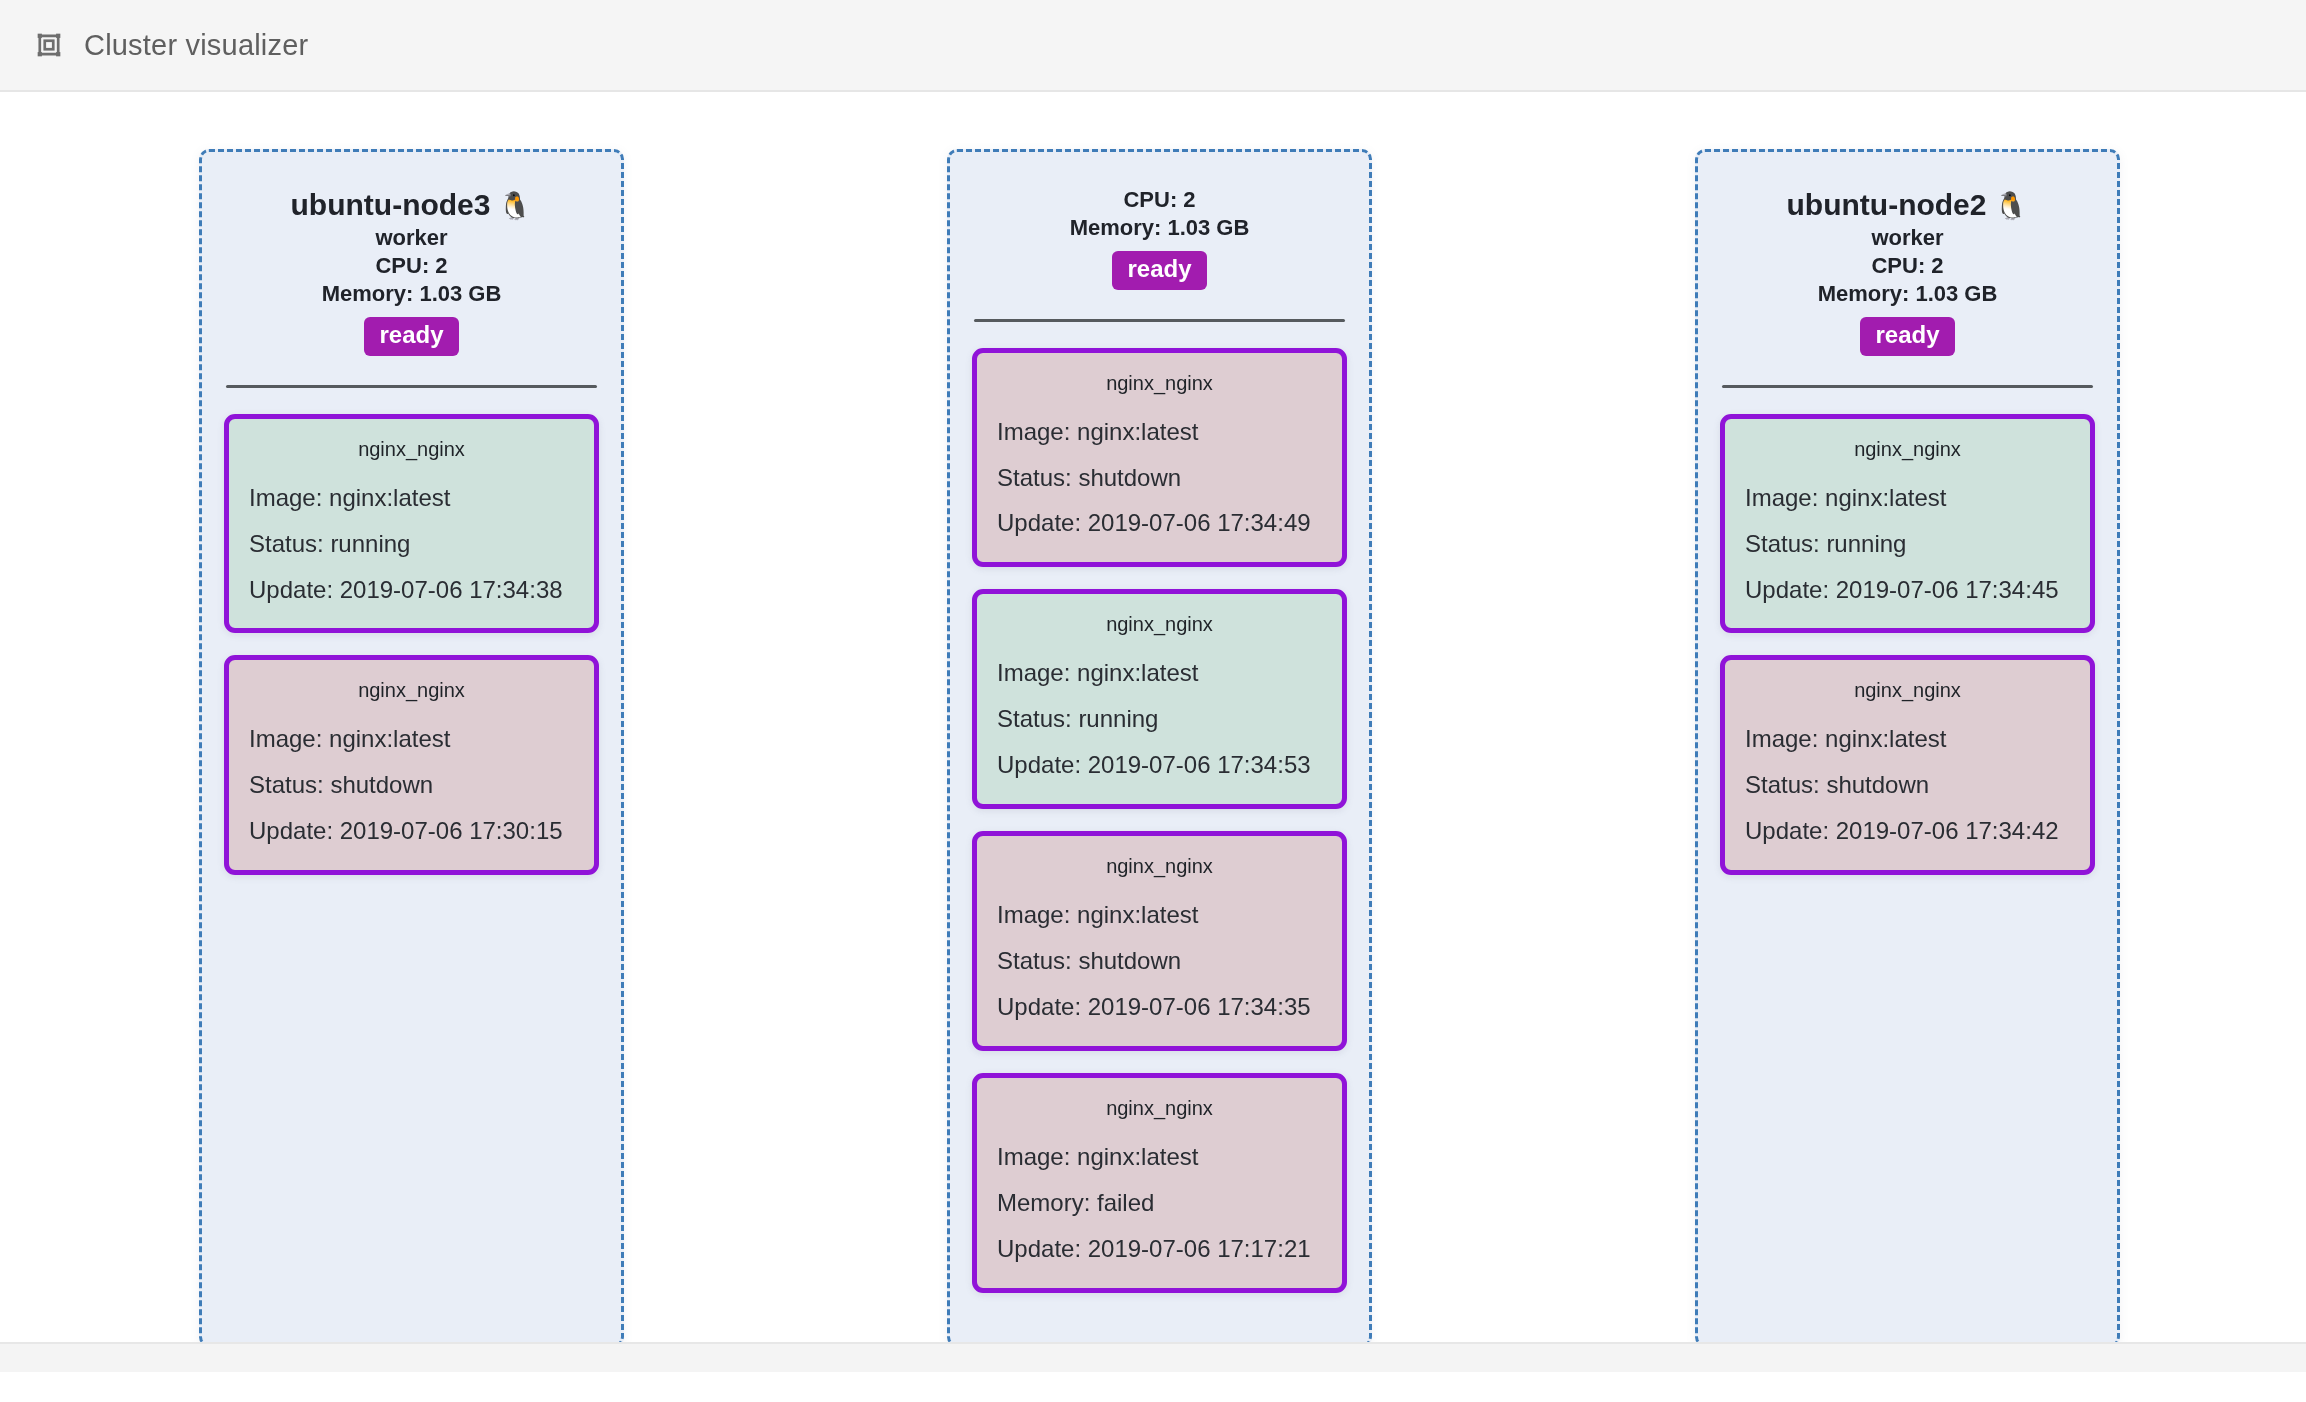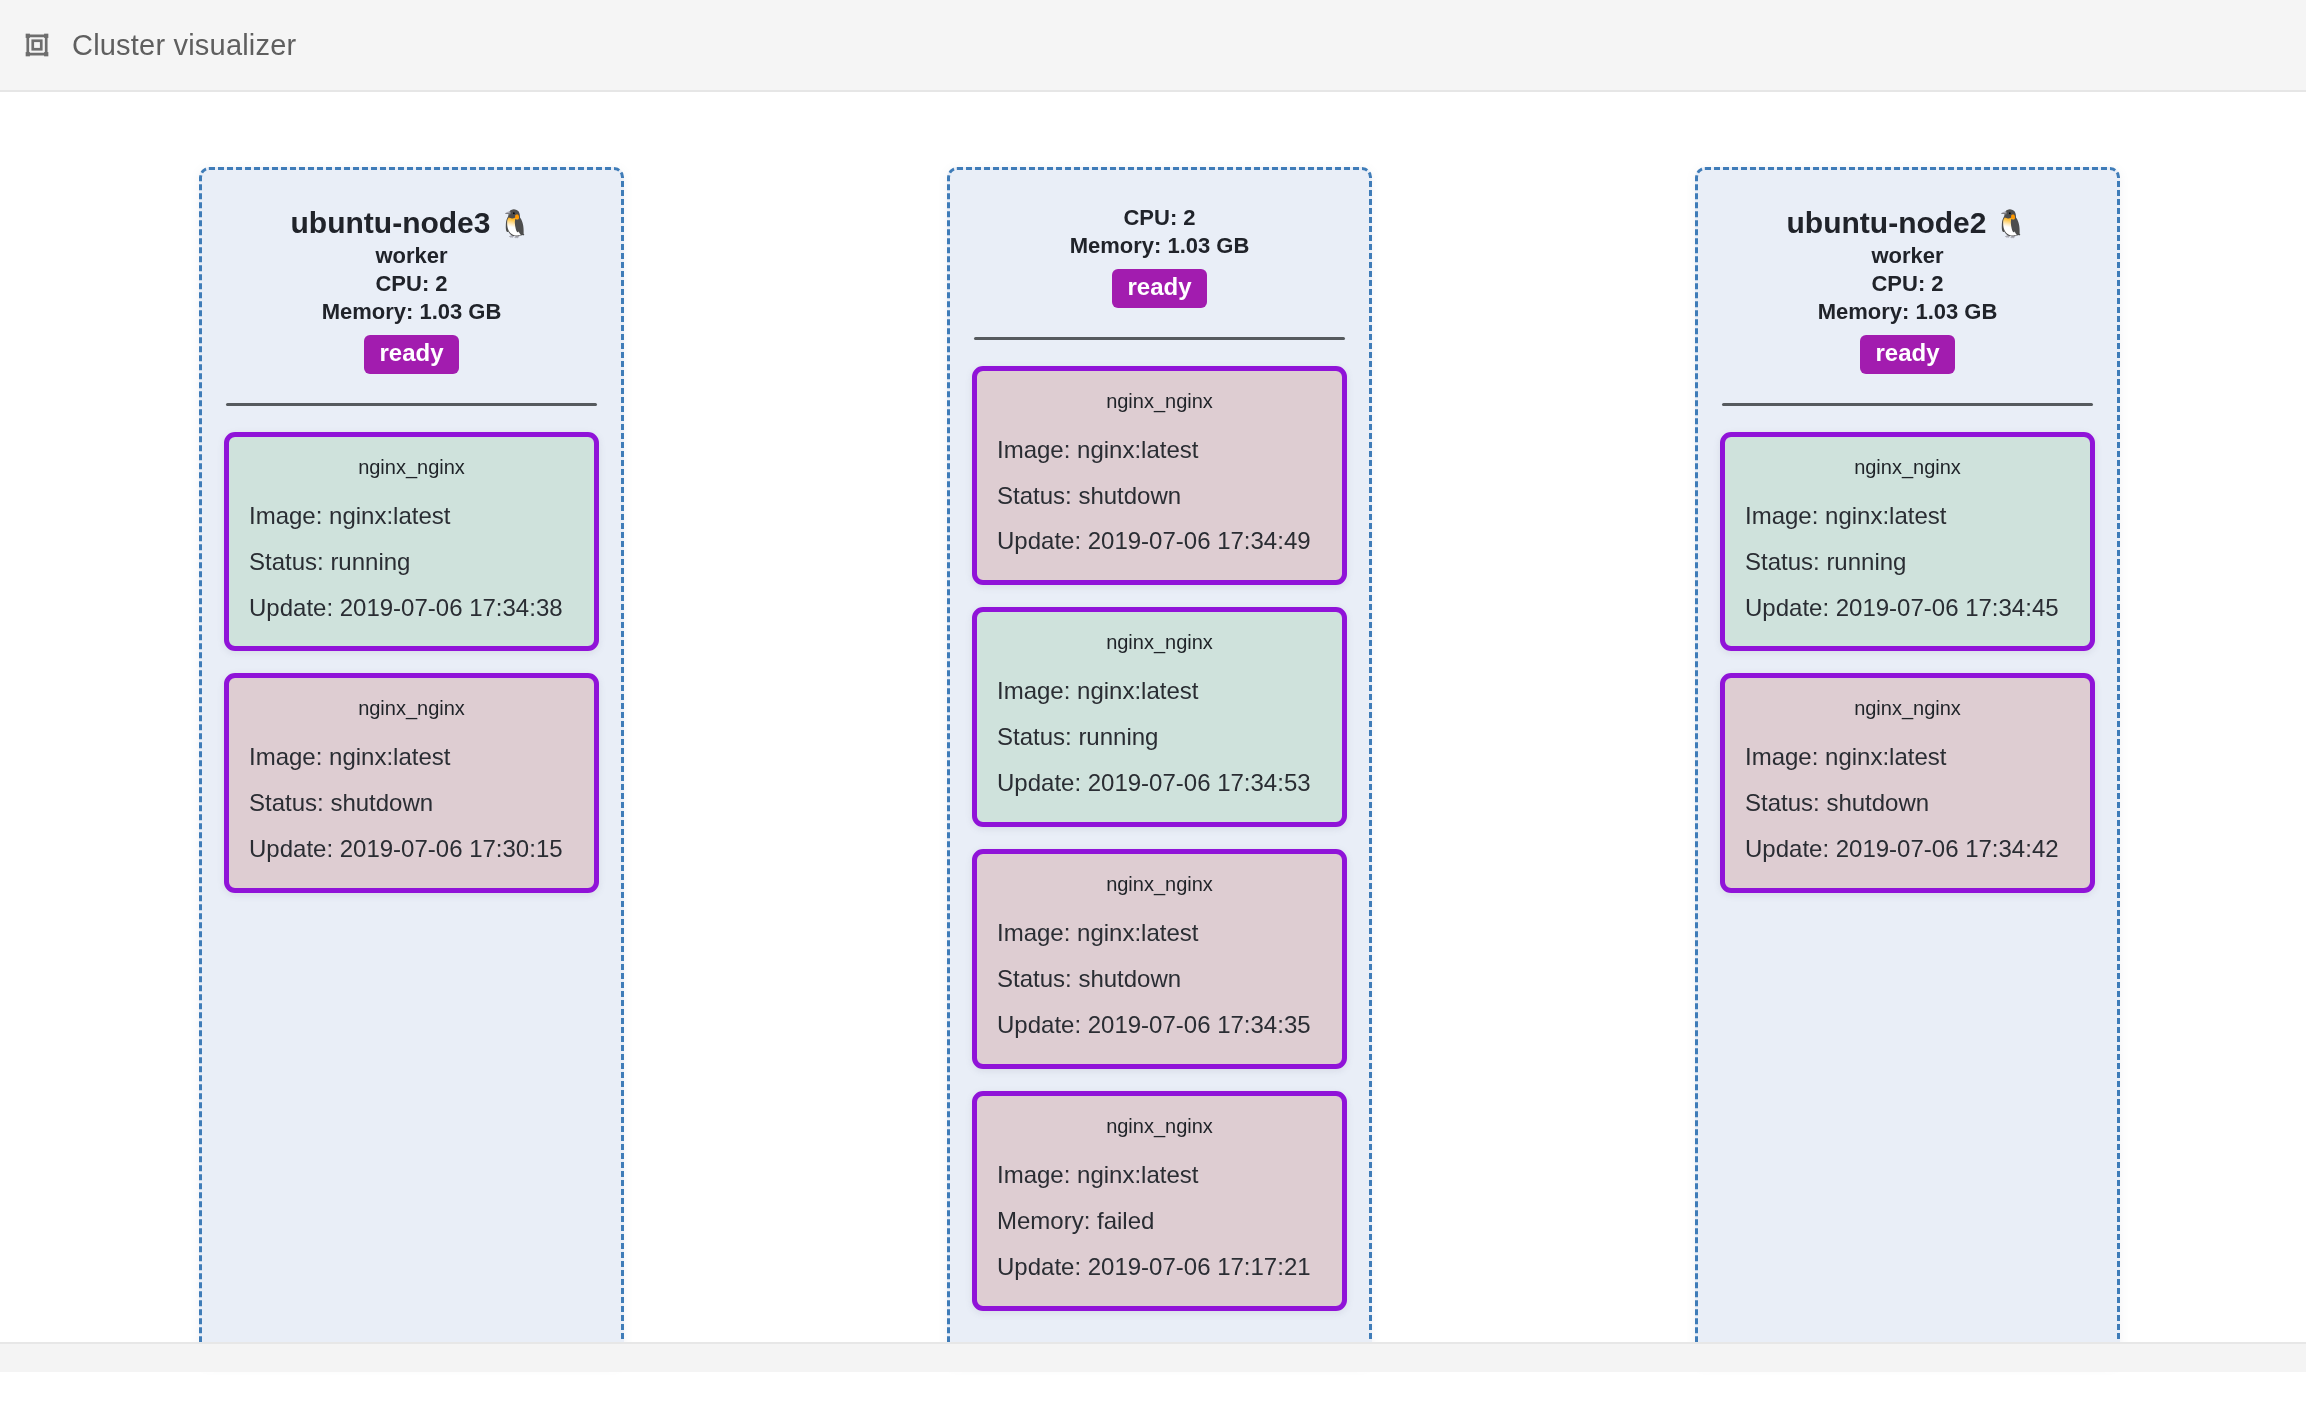--- a/index.html
+++ b/index.html
@@ -13,21 +13,21 @@
     overflow: hidden;
   }
 
   
   .appbar {
     height: 92px;
     background: #f5f5f5;
     border-bottom: 2px solid #e6e6e6;
     display: flex;
     align-items: center;
-    padding-left: 20px;
+    padding-left: 32px;
     gap: 18px;
   }
   .appbar-icon {
     width: 34px;
     height: 34px;
     display: block;
     flex: 0 0 auto;
     color: #6e6e6e;
   }
   .appbar-title {
@@ -35,21 +35,21 @@
     color: #5f5f5f;
     font-weight: 400;
     letter-spacing: .2px;
     white-space: nowrap;
   }
 
   
   .cluster {
     position: relative;
     height: 1280px;
-    padding: 75px 0 0 0;
+    padding: 57px 0 0 0;
     background: #ffffff;
   }
   .nodes-row {
     display: flex;
     justify-content: flex-start;
     align-items: flex-start;
     padding-left: 199px;
     gap: 323px;
   }
 

